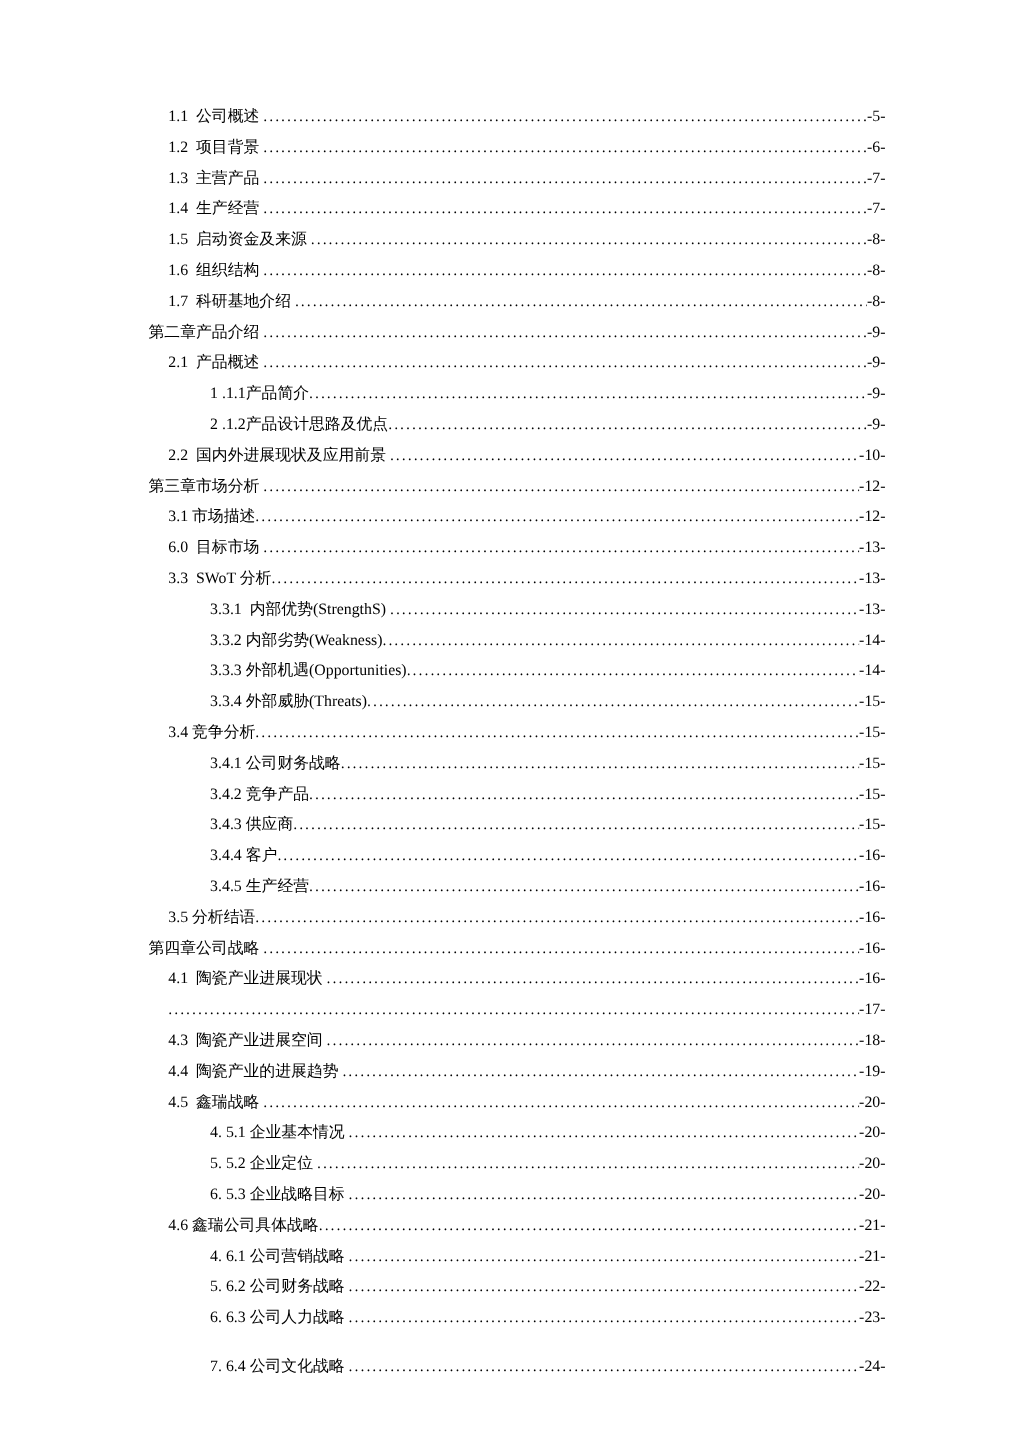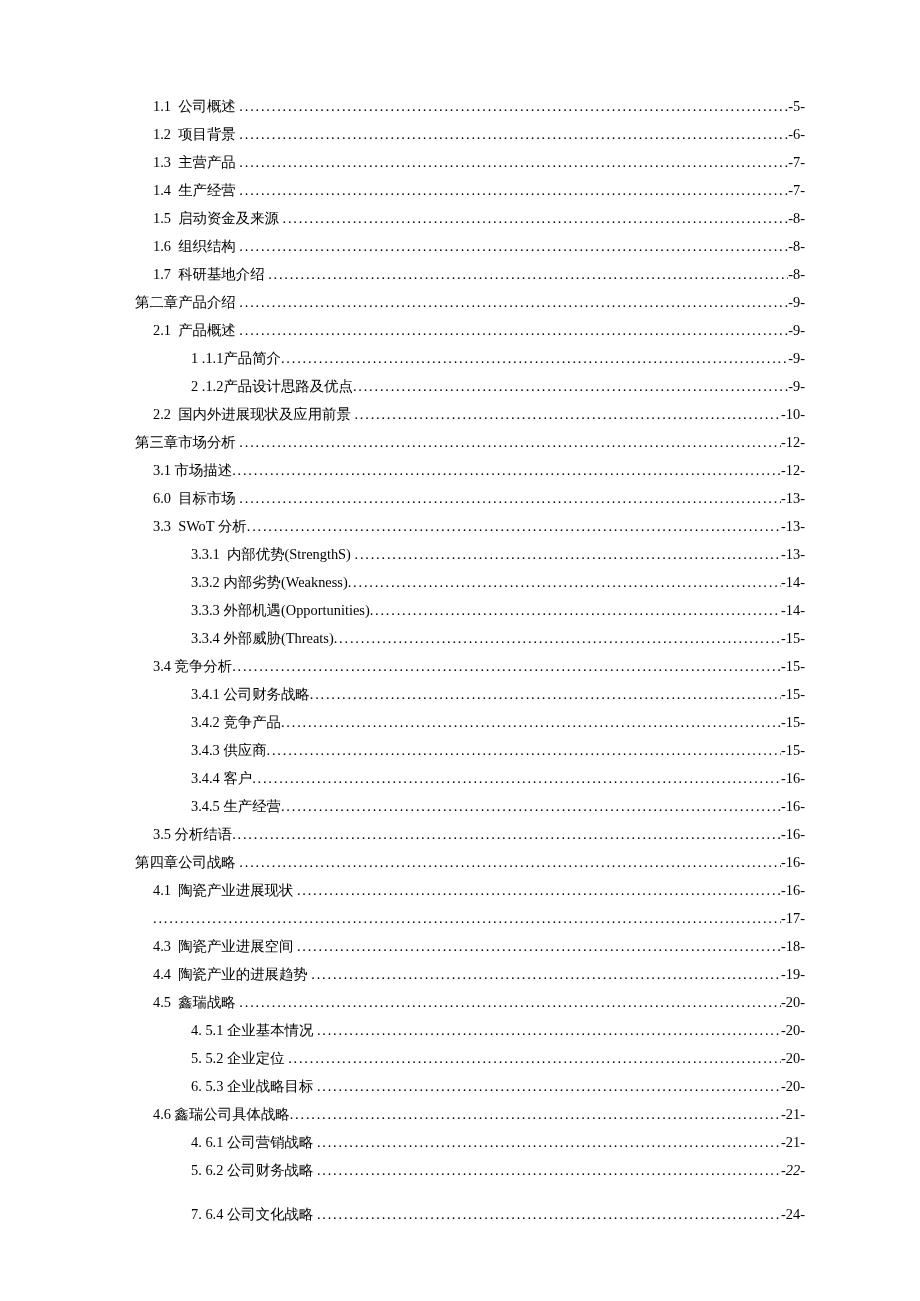--- a/index.html
+++ b/index.html
@@ -32,21 +32,21 @@
     .toc-dots::before {
       content: "...................................................................................................................................................................";
     }
     .toc-page {
       flex: 0 0 auto;
       font-family: "SimSun", "宋体", serif;
     }
     .lvl-2 { padding-left: 38px; }
     .lvl-1 { padding-left: 0px; margin-left: 20px; }
     .lvl-3 { padding-left: 76px; }
-    .italic { font-style: italic; }
+    .italic { }
     .gap { height: 16px; }
   </style>
 </head>
 <body>
 
 <div class="page">
   <div id="toc-container">
       <div class="toc-entry lvl-2">
         <span class="toc-label">1.1  公司概述 </span>
         <span class="toc-dots"></span>
@@ -234,20 +234,25 @@
       <div class="toc-entry lvl-3">
         <span class="toc-label">4. 6.1 公司营销战略 </span>
         <span class="toc-dots"></span>
         <span class="toc-page">-21-</span>
       </div>
       <div class="toc-entry lvl-3">
         <span class="toc-label">5. 6.2 公司财务战略 </span>
         <span class="toc-dots"></span>
         <span class="toc-page italic">-22-</span>
       </div>
+      <div class="toc-entry lvl-3">
+        <span class="toc-label">6. 6.3 公司人力战略 </span>
+        <span class="toc-dots"></span>
+        <span class="toc-page">-23-</span>
+      </div>
       <div class="gap"></div>
       <div class="toc-entry lvl-3">
         <span class="toc-label">7. 6.4 公司文化战略 </span>
         <span class="toc-dots"></span>
         <span class="toc-page">-24-</span>
       </div>
     </div>
 </div>
 
 </body></html>

